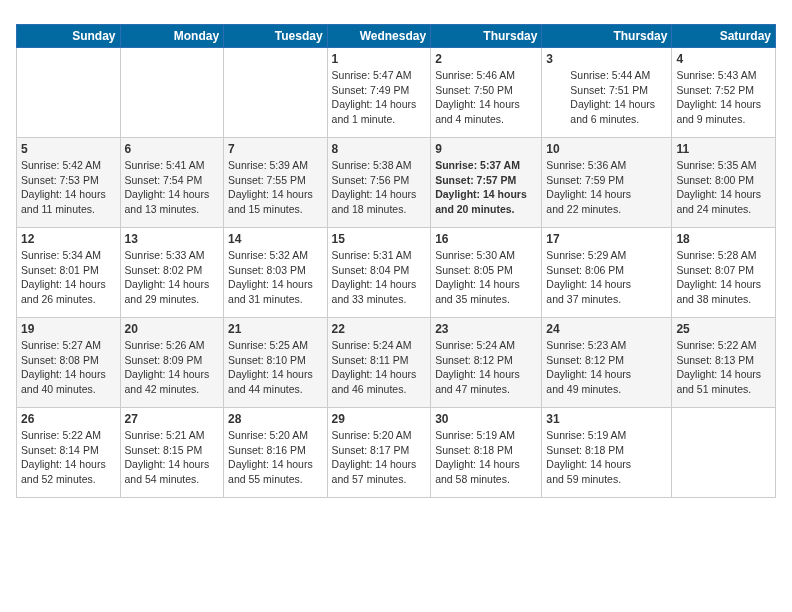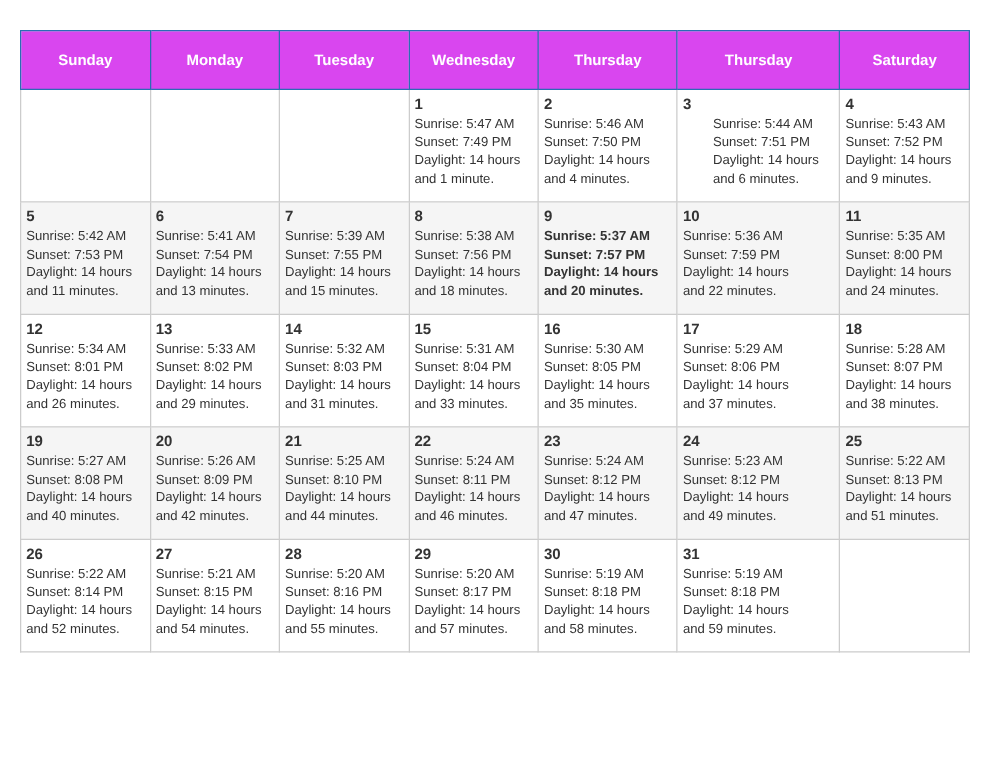--- a/index.html
+++ b/index.html
@@ -32,24 +32,24 @@
     .title-sub {
       font-size: 15px;
       color: #333;
     }
     table {
       width: 100%;
       border-collapse: collapse;
       font-size: 11px;
     }
     thead tr th {
-      background-color: #d946ef;
+      background-color: #0369a1;
       color: #fff;
-      padding: 16px 4px;
-      text-align: center;
+      padding: 4px 4px;
+      text-align: right;
       font-size: 12px;
       font-weight: bold;
       border: 1px solid #2a6db5;
     }
     tbody tr td {
       border: 1px solid #ccc;
       vertical-align: top;
       padding: 4px 4px;
       min-height: 70px;
       height: 90px;

